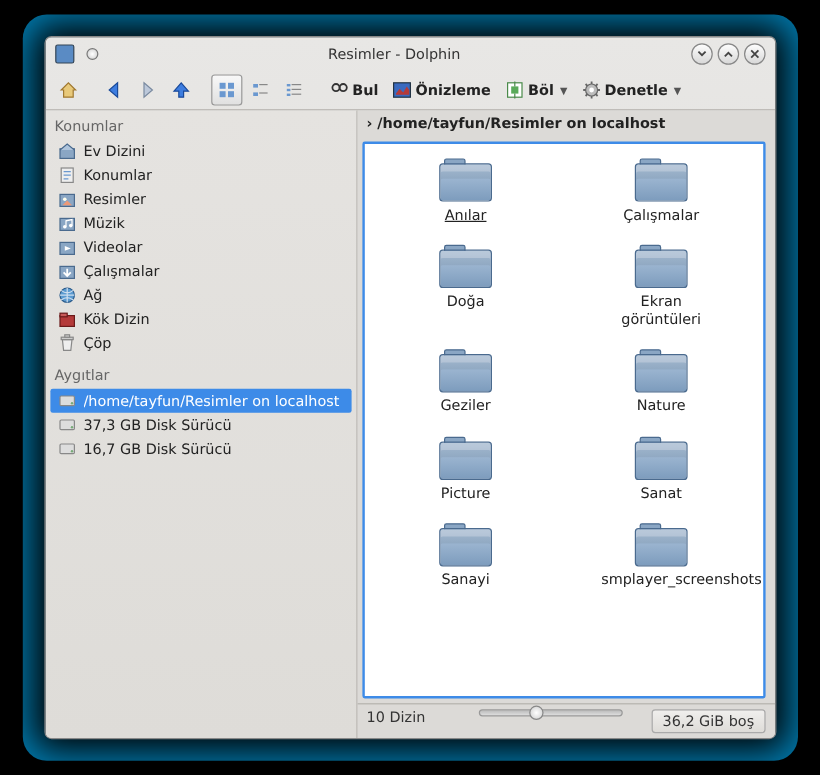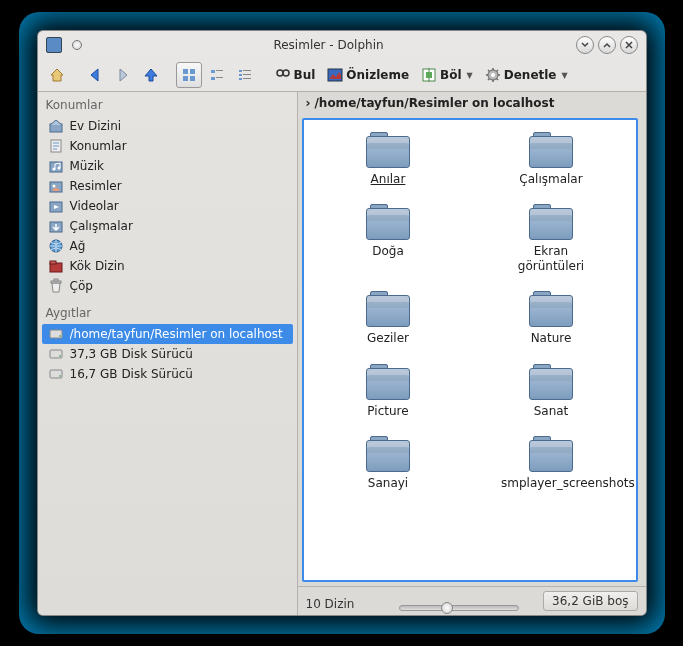--- a/index.html
+++ b/index.html
@@ -28,21 +28,21 @@
 .main { flex: 1; display: flex; flex-direction: column; background: #dcdad7; }
 .breadcrumb { display: flex; align-items: center; padding: 4px 8px; font-weight: bold; color: #222; gap: 4px; }
 .filearea { flex: 1; margin: 4px 8px 4px 4px; background: #fff; border: 2px solid #3d8be8; border-radius: 2px; overflow: auto; padding: 12px 8px; }
 .grid { display: grid; grid-template-columns: 1fr 1fr; gap: 18px 10px; }
 .folder-item { display: flex; flex-direction: column; align-items: center; text-align: center; cursor: pointer; }
 .folder-icon { width: 44px; height: 36px; position: relative; margin-bottom: 4px; }
 .folder-icon::before { content: ""; position: absolute; top: 0; left: 4px; width: 16px; height: 6px; background: #8aa6c4; border: 1px solid #4a6a8e; border-radius: 2px 2px 0 0; }
 .folder-icon::after { content: ""; position: absolute; top: 4px; left: 0; right: 0; bottom: 0; background: linear-gradient(#aec4dc,#7d9cbd); border: 1px solid #4a6a8e; border-radius: 3px; box-shadow: inset 0 6px 0 rgba(255,255,255,0.25), inset 0 12px 0 rgba(0,0,0,0.06); }
 .folder-label { font-size: 12px; color: #222; line-height: 1.2; max-width: 100px; }
 .folder-item.sel .folder-label { text-decoration: underline; }
-.statusbar { display: flex; align-items: flex-end; padding: 4px 8px; gap: 8px; border-top: 1px solid #b5b2ad; font-size: 12px; color: #333; }
+.statusbar { display: flex; align-items: flex-start; padding: 4px 8px; gap: 8px; border-top: 1px solid #b5b2ad; font-size: 12px; color: #333; }
 .status-spacer { flex: 1; }
 .slider { width: 120px; height: 6px; background: linear-gradient(#bbb,#ddd); border: 1px solid #999; border-radius: 3px; position: relative; }
 .slider-thumb { position: absolute; left: 35%; top: -4px; width: 12px; height: 12px; background: radial-gradient(#fff,#ccc); border: 1px solid #888; border-radius: 50%; }
 .status-box { background: linear-gradient(#f0efed,#dedcd8); border: 1px solid #aaa; border-radius: 3px; padding: 2px 8px; margin-left: 16px; }
 svg { display: block; }
 </style>
 </head>
 <body>
 
 <div class="glow">
@@ -177,36 +177,36 @@
                   <rect x="3" y="2" width="10" height="12" fill="#eee" stroke="#888"></rect>
                   <path d="M5 5 H11 M5 8 H11 M5 11 H9" stroke="#6a98d0"></path>
                 </svg>
               </span>
               <span>Konumlar</span>
             </div>
             <div class="side-item">
               <span>
                 <svg class="icon" viewBox="0 0 16 16">
                   <rect x="2" y="4" width="12" height="10" fill="#8aa6c4" stroke="#4a6a8e"></rect>
+                  <circle cx="6" cy="8" r="1.5" fill="#ffe"></circle>
+                  <path d="M4 13 L8 9 L12 13 Z" fill="#e97"></path>
+                </svg>
+              </span>
+              <span>Resimler</span>
+            </div>
+            <div class="side-item">
+              <span>
+                <svg class="icon" viewBox="0 0 16 16">
+                  <rect x="2" y="4" width="12" height="10" fill="#8aa6c4" stroke="#4a6a8e"></rect>
                   <circle cx="6" cy="11" r="1.5" fill="#fff"></circle>
                   <circle cx="11" cy="10" r="1.5" fill="#fff"></circle>
                   <path d="M7 11 L7 6 L12 5 L12 10" stroke="#fff" fill="none"></path>
                 </svg>
               </span>
               <span>Müzik</span>
-            </div>
-            <div class="side-item">
-              <span>
-                <svg class="icon" viewBox="0 0 16 16">
-                  <rect x="2" y="4" width="12" height="10" fill="#8aa6c4" stroke="#4a6a8e"></rect>
-                  <circle cx="6" cy="8" r="1.5" fill="#ffe"></circle>
-                  <path d="M4 13 L8 9 L12 13 Z" fill="#e97"></path>
-                </svg>
-              </span>
-              <span>Resimler</span>
             </div>
             <div class="side-item">
               <span>
                 <svg class="icon" viewBox="0 0 16 16">
                   <rect x="2" y="4" width="12" height="10" fill="#8aa6c4" stroke="#4a6a8e"></rect>
                   <path d="M6 7 L11 9 L6 11 Z" fill="#fff"></path>
                 </svg>
               </span>
               <span>Videolar</span>
             </div>

